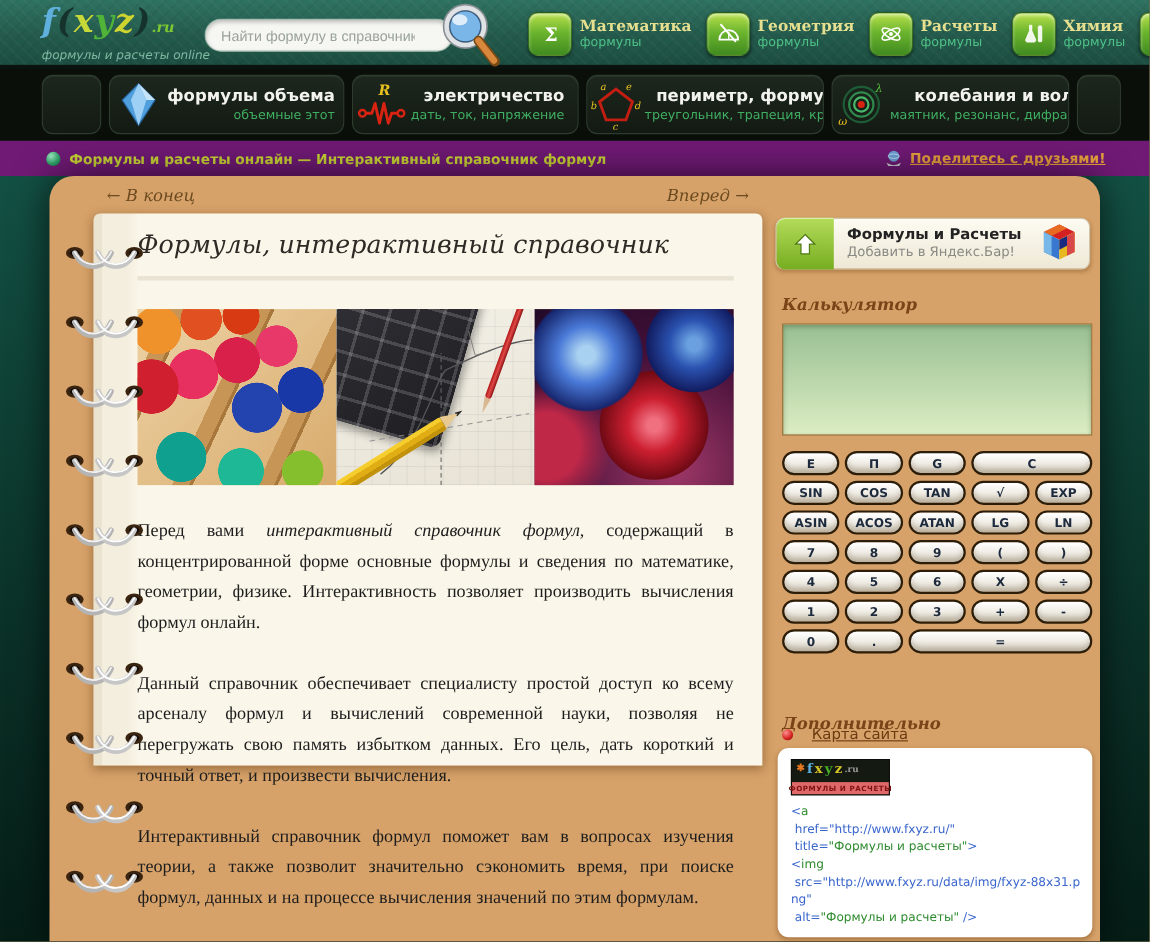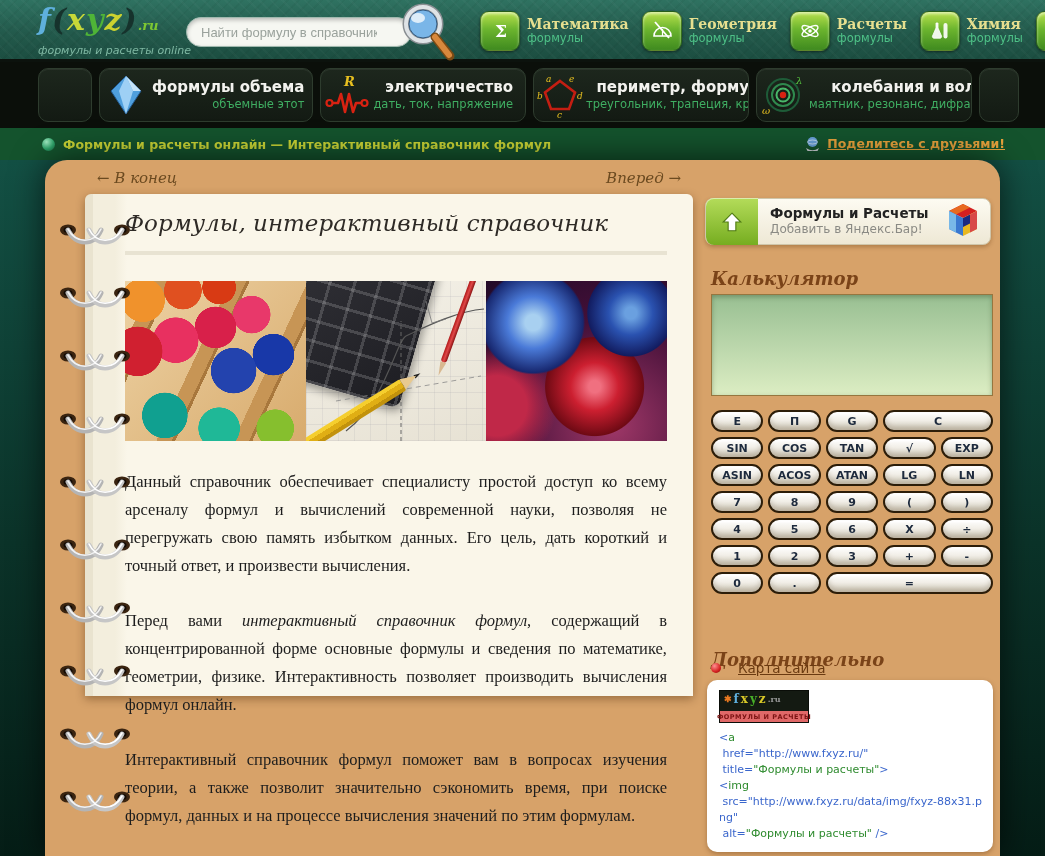--- a/index.html
+++ b/index.html
@@ -41,21 +41,21 @@
     display:flex;align-items:center;gap:7px;padding-left:38px}
   .snbtn{height:54px;border-radius:10px;background:linear-gradient(180deg,#1d271d,#131a13);
     border:1px solid #2e3c2e;box-shadow:inset 0 1px 0 rgba(255,255,255,.06);
     display:flex;align-items:center;cursor:pointer;overflow:hidden}
   .snbtn .sicon{flex:0 0 52px;display:flex;align-items:center;justify-content:center}
   .sntxt{margin-left:auto;display:flex;flex-direction:column;align-items:flex-end;padding-right:12px;line-height:1.25}
   .sntitle{font-size:15px;font-weight:bold;color:#f2f2ee;white-space:nowrap}
   .snsub{font-size:11.5px;color:#3fae62;white-space:nowrap}
 
   
-  .crumbbar{position:absolute;left:0;top:128px;width:1045px;height:32px;background:#14532d;
+  .crumbbar{position:absolute;left:0;top:128px;width:1045px;height:32px;background:#701a75;
     display:flex;align-items:center;justify-content:space-between;padding:0 40px 0 42px}
   .crumbleft{display:flex;align-items:center;gap:8px}
   .globe{width:13px;height:13px;border-radius:50%;
     background:radial-gradient(circle at 35% 30%,#9fe8c0,#2fa36a 55%,#145c3a)}
   .crumbtext{font-size:12.5px;font-weight:bold;color:#c9d435}
   .crumbright{display:flex;align-items:flex-start;gap:6px;cursor:pointer}
   .sharelink{font-size:12.5px;font-weight:bold;color:#e8a23c;text-decoration:underline}
 
   
   .main{position:absolute;left:0;top:160px;width:1045px;height:696px;
@@ -137,21 +137,21 @@
     background:linear-gradient(180deg,#fdfbf2,#eee8d5);display:flex;align-items:center;cursor:pointer;
     box-shadow:0 2px 4px rgba(80,40,0,.3)}
   .yarrow{width:52px;height:47px;border-radius:8px 0 0 8px;flex:0 0 52px;
     background:linear-gradient(180deg,#b4dc5a,#76ad20);display:flex;align-items:center;justify-content:center;
     box-shadow:inset 0 1px 0 rgba(255,255,255,.5)}
   .ytxt{padding-left:12px;line-height:1.3}
   .ytitle{font-size:13.5px;font-weight:bold;color:#222}
   .ysub{font-size:12px;color:#8a8a84}
   .ycube{margin-left:auto;margin-right:8px}
   .sideheading{font-family:"DejaVu Serif",serif;font-style:italic;font-weight:bold;
-    font-size:18px;color:#7a4318;position:absolute;left:6px}
+    font-size:15px;color:#7a4318;position:absolute;left:6px}
   .calcdisplay{position:absolute;left:6px;top:96px;width:282px;height:102px;
     border:1px solid #96763f;background:linear-gradient(180deg,#98bf92,#dcedc3);
     box-shadow:inset 0 2px 5px rgba(40,60,30,.35)}
   .keys{position:absolute;left:6px;top:212px;width:282px;display:grid;
     grid-template-columns:repeat(5,1fr);gap:5px 5px}
   .key{height:22px;border-radius:11px;border:2px solid #2c1d09;cursor:pointer;
     background:linear-gradient(180deg,#ffffff 0%,#f2efe8 45%,#d9d3c6 100%);
     box-shadow:inset 0 -4px 5px rgba(90,70,40,.25), inset 0 2px 2px #fff;
     font-size:11px;font-weight:bold;color:#1d2a3d;display:flex;align-items:center;justify-content:center;
     font-family:"DejaVu Sans",sans-serif;line-height:1}
@@ -370,22 +370,22 @@
                 <path d="M40 150 C 80 120, 90 60, 100 55 C 115 48, 150 30, 178 28" fill="none" stroke="#555" stroke-width="1.2"></path>
                 <path d="M95 160 L95 40" stroke="#666" stroke-width="1" stroke-dasharray="4 3"></path>
                 <path d="M30 120 L175 95" stroke="#888" stroke-width=".8" stroke-dasharray="5 4"></path>
                 <path d="M120 20 l6 22 M126 42 l14 -4" stroke="#777" stroke-width=".8"></path>
               </svg>
               <div class="redpen"></div>
               <div class="pencil"></div>
             </div>
             <div class="photo photo-spheres"></div>
           </div>
+          <p class="para"><span>Перед вами </span><em>интерактивный справочник формул</em><span>, содержащий в концентрированной форме основные формулы и сведения по математике, геометрии, физике. Интерактивность позволяет производить вычисления формул онлайн.</span></p>
           <p class="para">Данный справочник обеспечивает специалисту простой доступ ко всему арсеналу формул и вычислений современной науки, позволяя не перегружать свою память избытком данных. Его цель, дать короткий и точный ответ, и произвести вычисления.</p>
-          <p class="para"><span>Перед вами </span><em>интерактивный справочник формул</em><span>, содержащий в концентрированной форме основные формулы и сведения по математике, геометрии, физике. Интерактивность позволяет производить вычисления формул онлайн.</span></p>
           <p class="para">Интерактивный справочник формул поможет вам в вопросах изучения теории, а также позволит значительно сэкономить время, при поиске формул, данных и на процессе вычисления значений по этим формулам.</p>
         </div>
       </div>
 
       <div id="rings">
           <div class="ring" style="top: 55px;"><svg width="76" height="30" viewBox="0 0 76 30">
               <ellipse cx="11" cy="15" rx="8" ry="5.5" fill="#3a2410"></ellipse>
               <ellipse cx="11" cy="15" rx="4.5" ry="3" fill="#120a04"></ellipse>
               <ellipse cx="65" cy="15" rx="8" ry="5.5" fill="#3a2410"></ellipse>
               <ellipse cx="65" cy="15" rx="4.5" ry="3" fill="#120a04"></ellipse>

